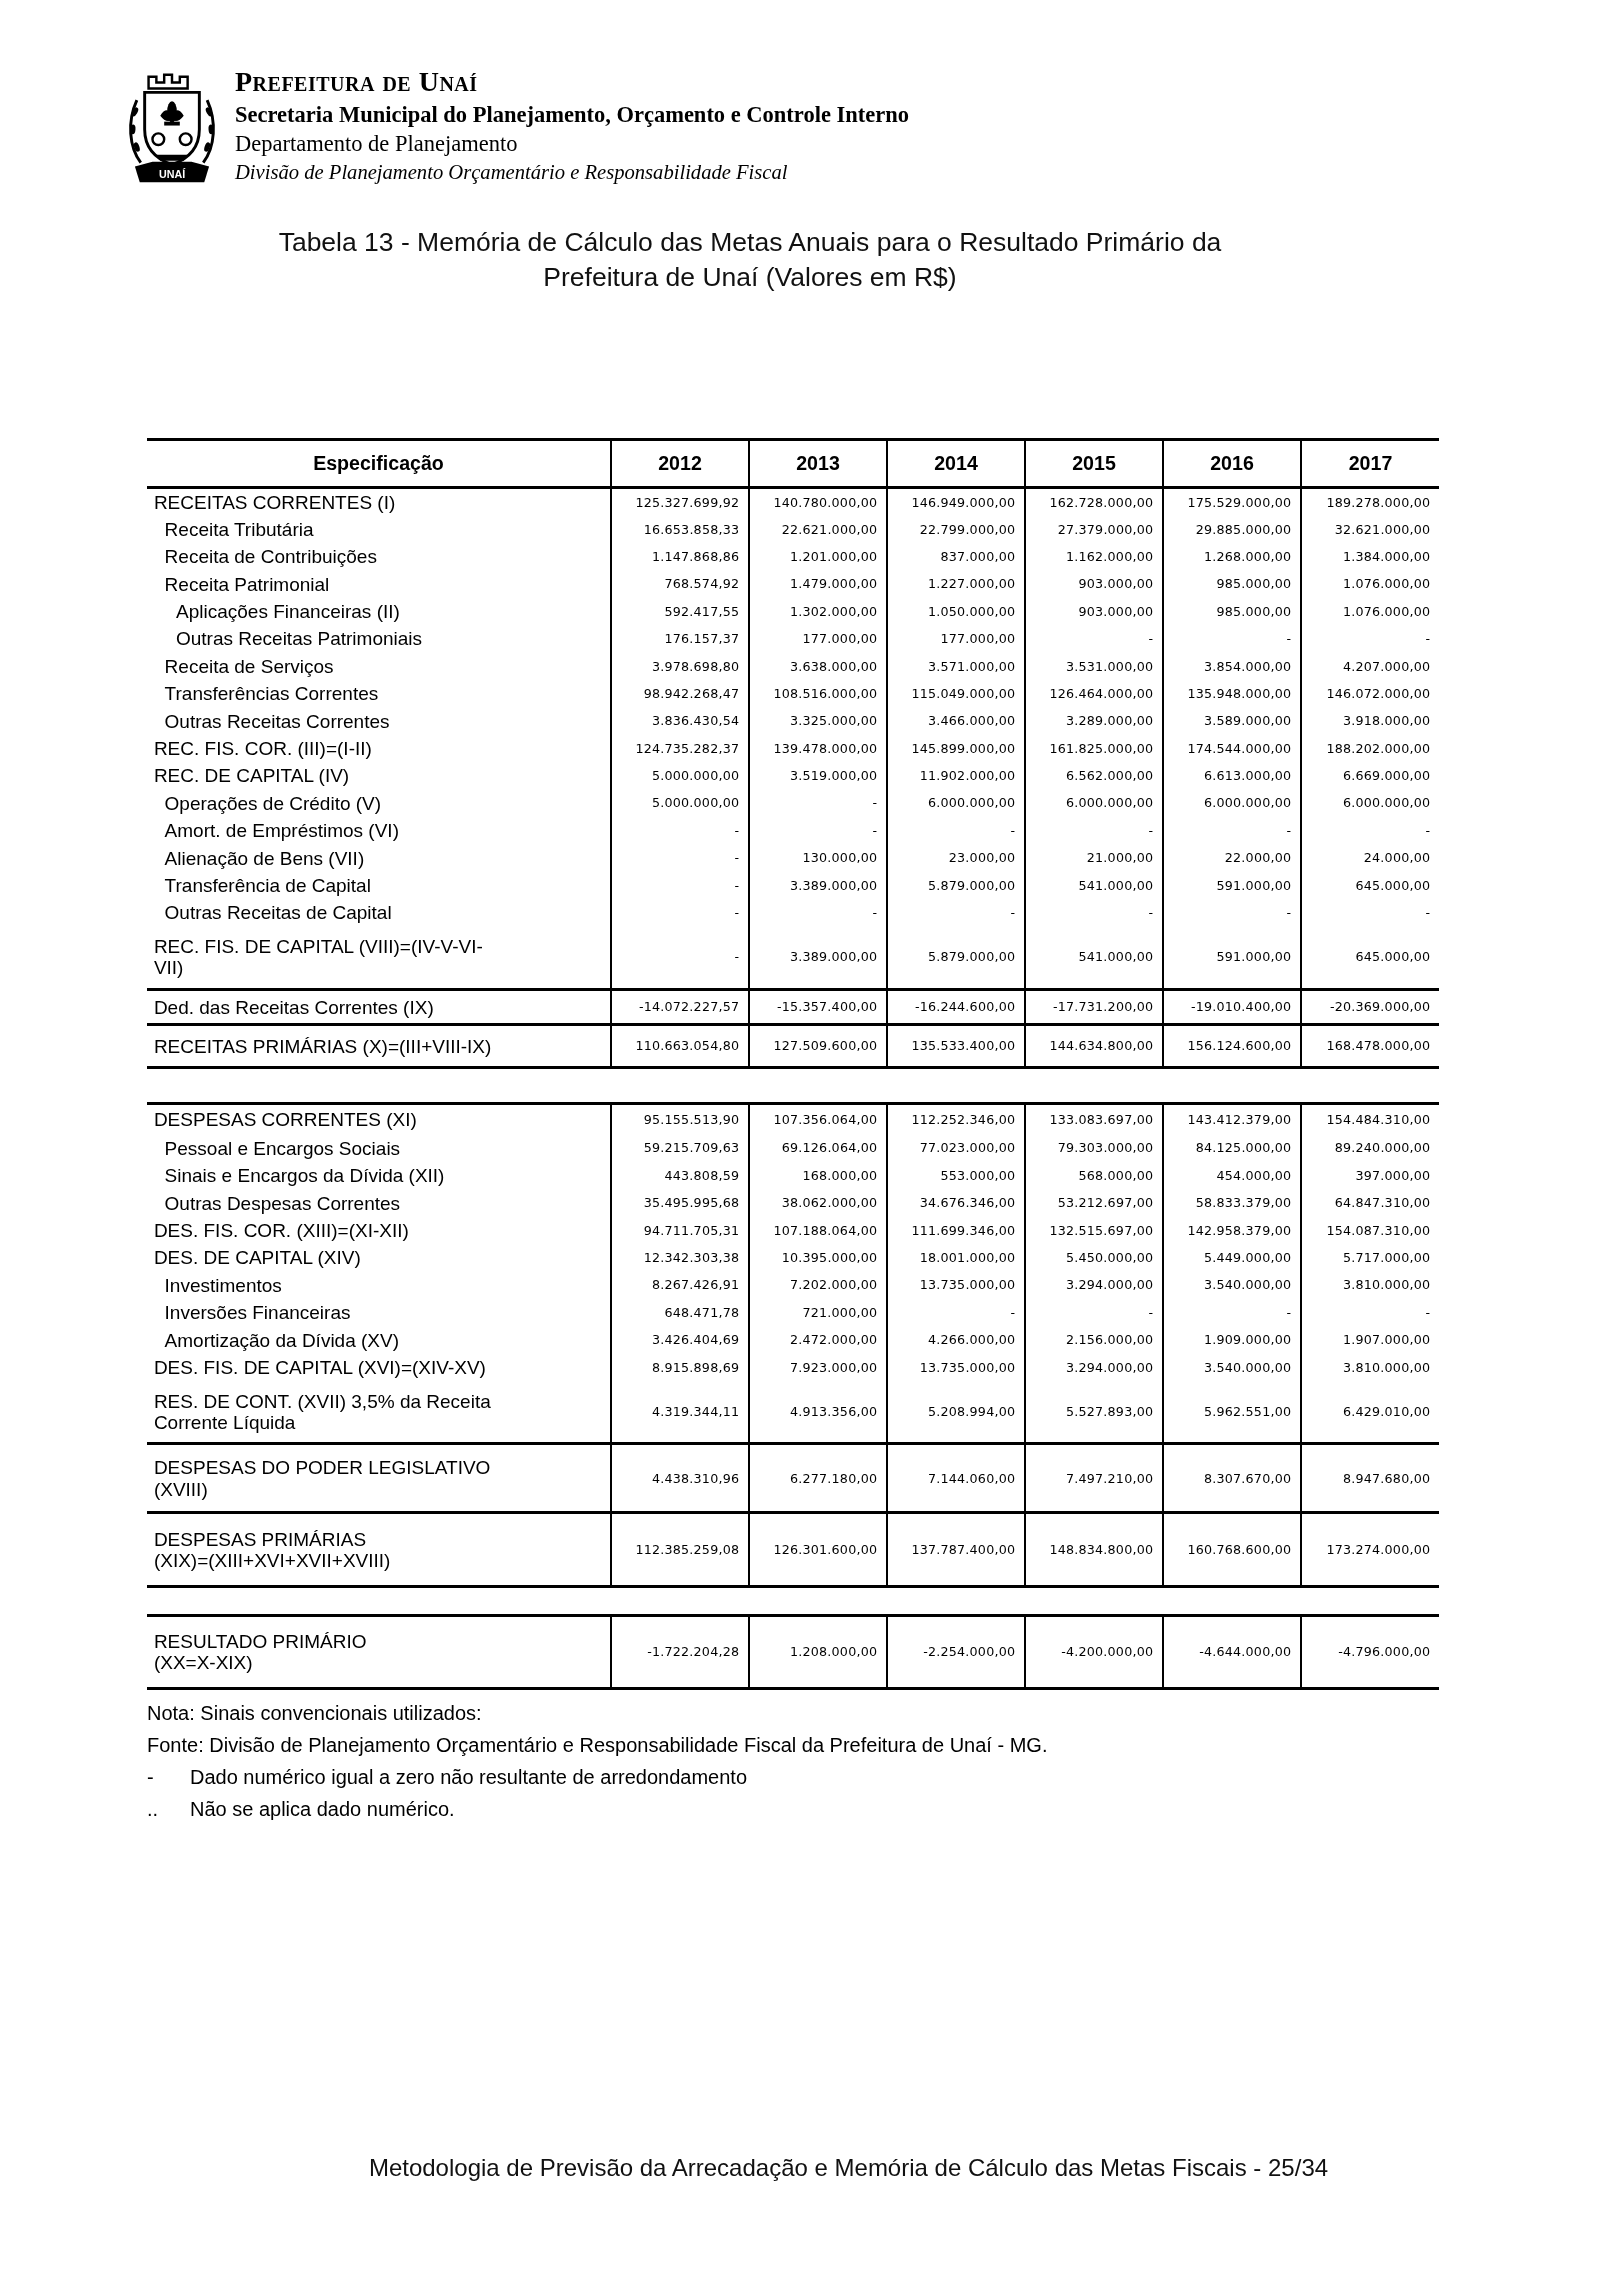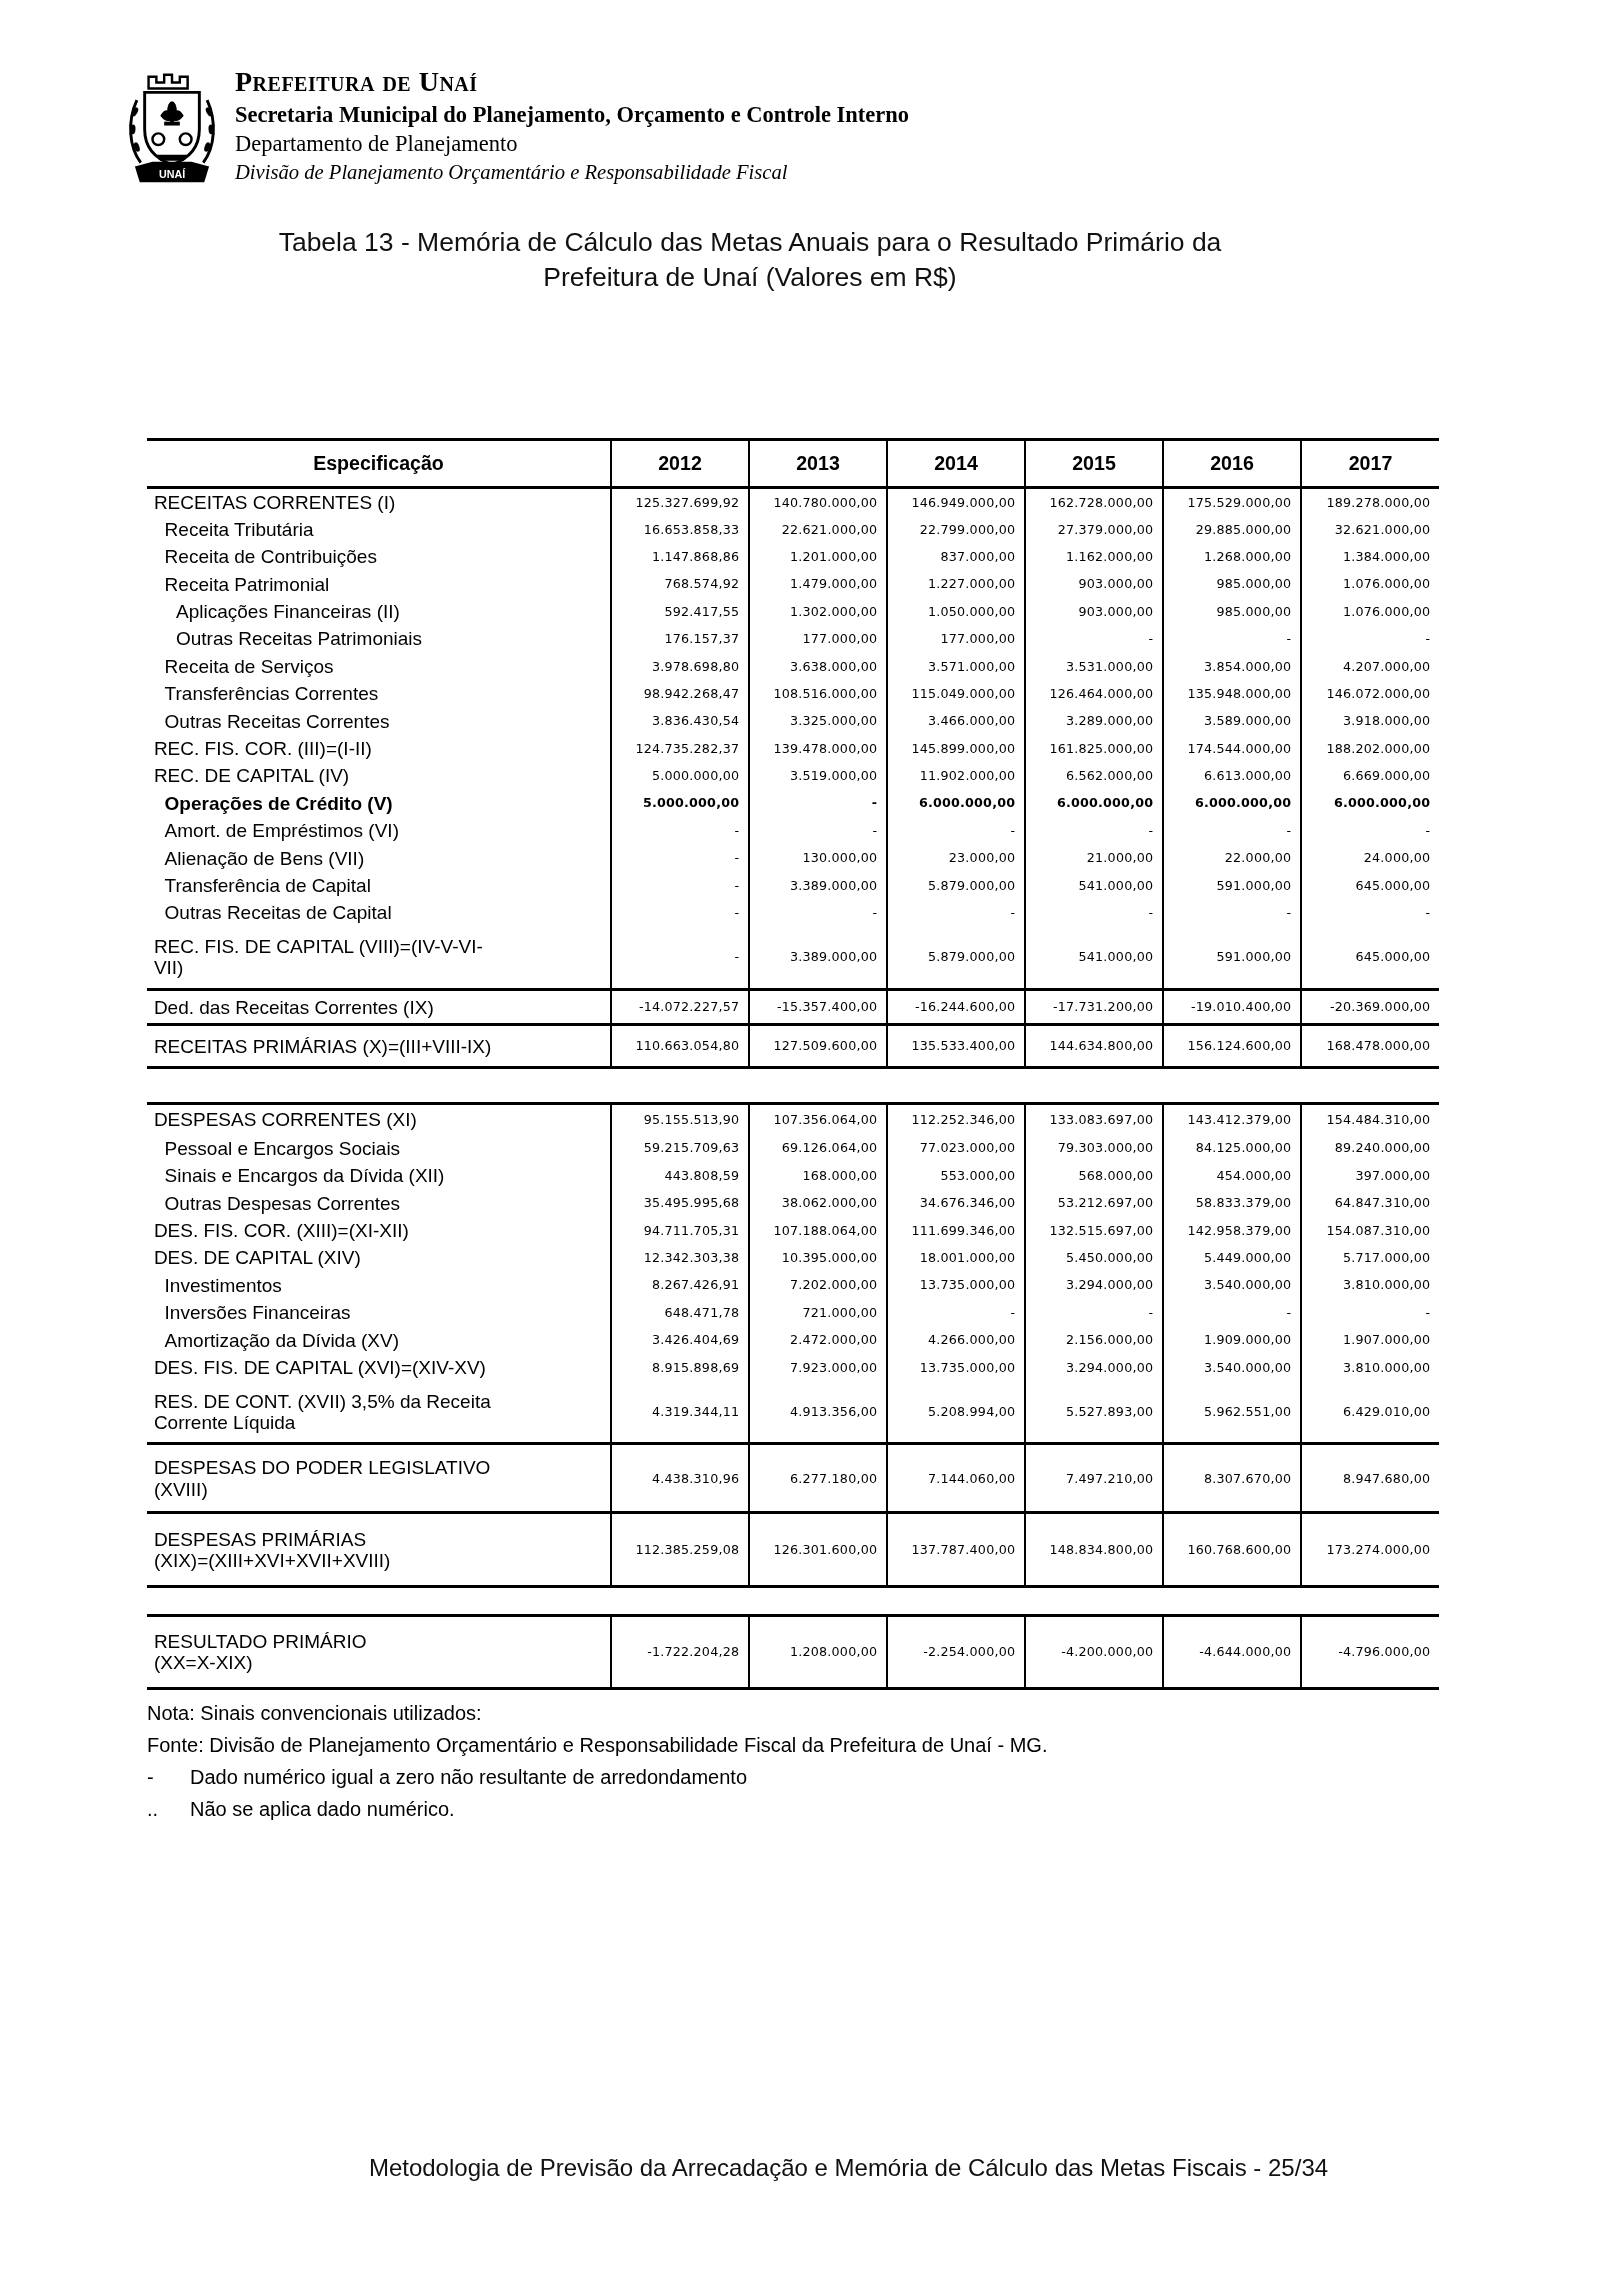--- a/index.html
+++ b/index.html
@@ -284,21 +284,21 @@
           </tr>
           <tr style="height: 27.4px;">
             <td class="lab ind0">REC. DE CAPITAL (IV)</td>
             <td class="val">5.000.000,00</td>
             <td class="val">3.519.000,00</td>
             <td class="val">11.902.000,00</td>
             <td class="val">6.562.000,00</td>
             <td class="val">6.613.000,00</td>
             <td class="val">6.669.000,00</td>
           </tr>
-          <tr style="height: 27.4px; font-weight: bold;">
+          <tr style="height: 27.4px;">
             <td class="lab ind1">Operações de Crédito (V)</td>
             <td class="val">5.000.000,00</td>
             <td class="val">-</td>
             <td class="val">6.000.000,00</td>
             <td class="val">6.000.000,00</td>
             <td class="val">6.000.000,00</td>
             <td class="val">6.000.000,00</td>
           </tr>
           <tr style="height: 27.4px;">
             <td class="lab ind1">Amort. de Empréstimos (VI)</td>

